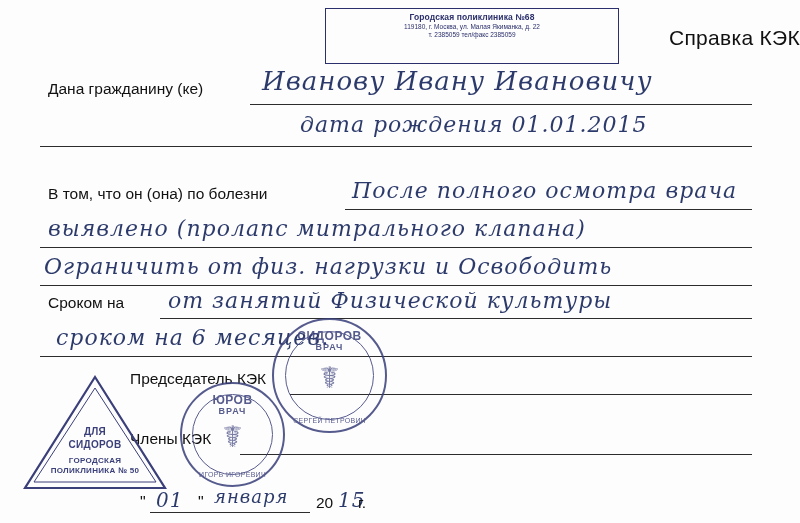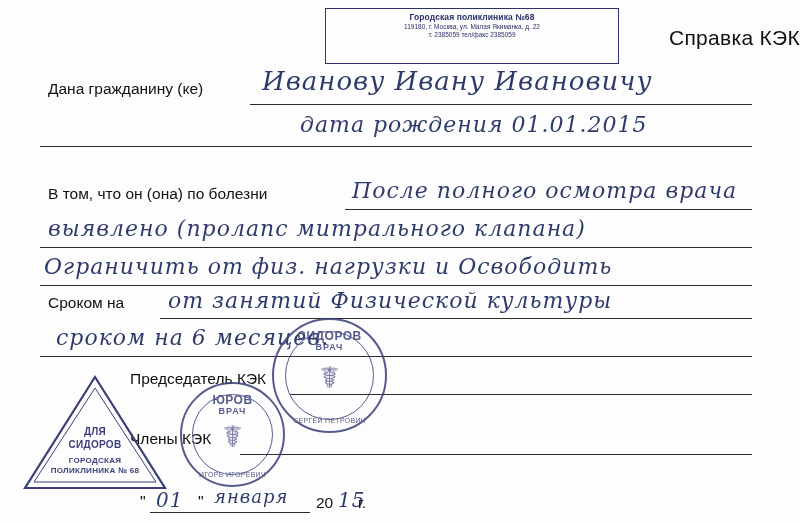--- a/index.html
+++ b/index.html
@@ -212,21 +212,21 @@
   <div class="rule" style="left:150px; top:512px; width:160px; border-top-width:1px;"></div>
 
   <div class="tri-stamp">
     <svg width="150" height="122" viewBox="0 0 150 122">
       <polygon points="75,5 145,116 5,116" fill="none" stroke="#3a3f7a" stroke-width="2.2"></polygon>
       <polygon points="75,16 136,110 14,110" fill="none" stroke="#3a3f7a" stroke-width="1"></polygon>
     </svg>
     <div class="t-txt t1">ДЛЯ</div>
     <div class="t-txt t2">СИДОРОВ</div>
     <div class="t-txt t3">ГОРОДСКАЯ</div>
-    <div class="t-txt t4">ПОЛИКЛИНИКА № 68</div>
+    <div class="t-txt t4">ПОЛИКЛИНИКА № 50</div>
   </div>
 
   <div class="round-stamp" style="left:180px; top:382px; width:105px; height:105px;">
     <div class="inner"></div>
     <div class="snake">☤</div>
     <div class="rs-top">ЮРОВ</div>
     <div class="rs-mid">ВРАЧ</div>
     <div class="rs-bottom">ИГОРЬ ИГОРЕВИЧ</div>
   </div>
 

